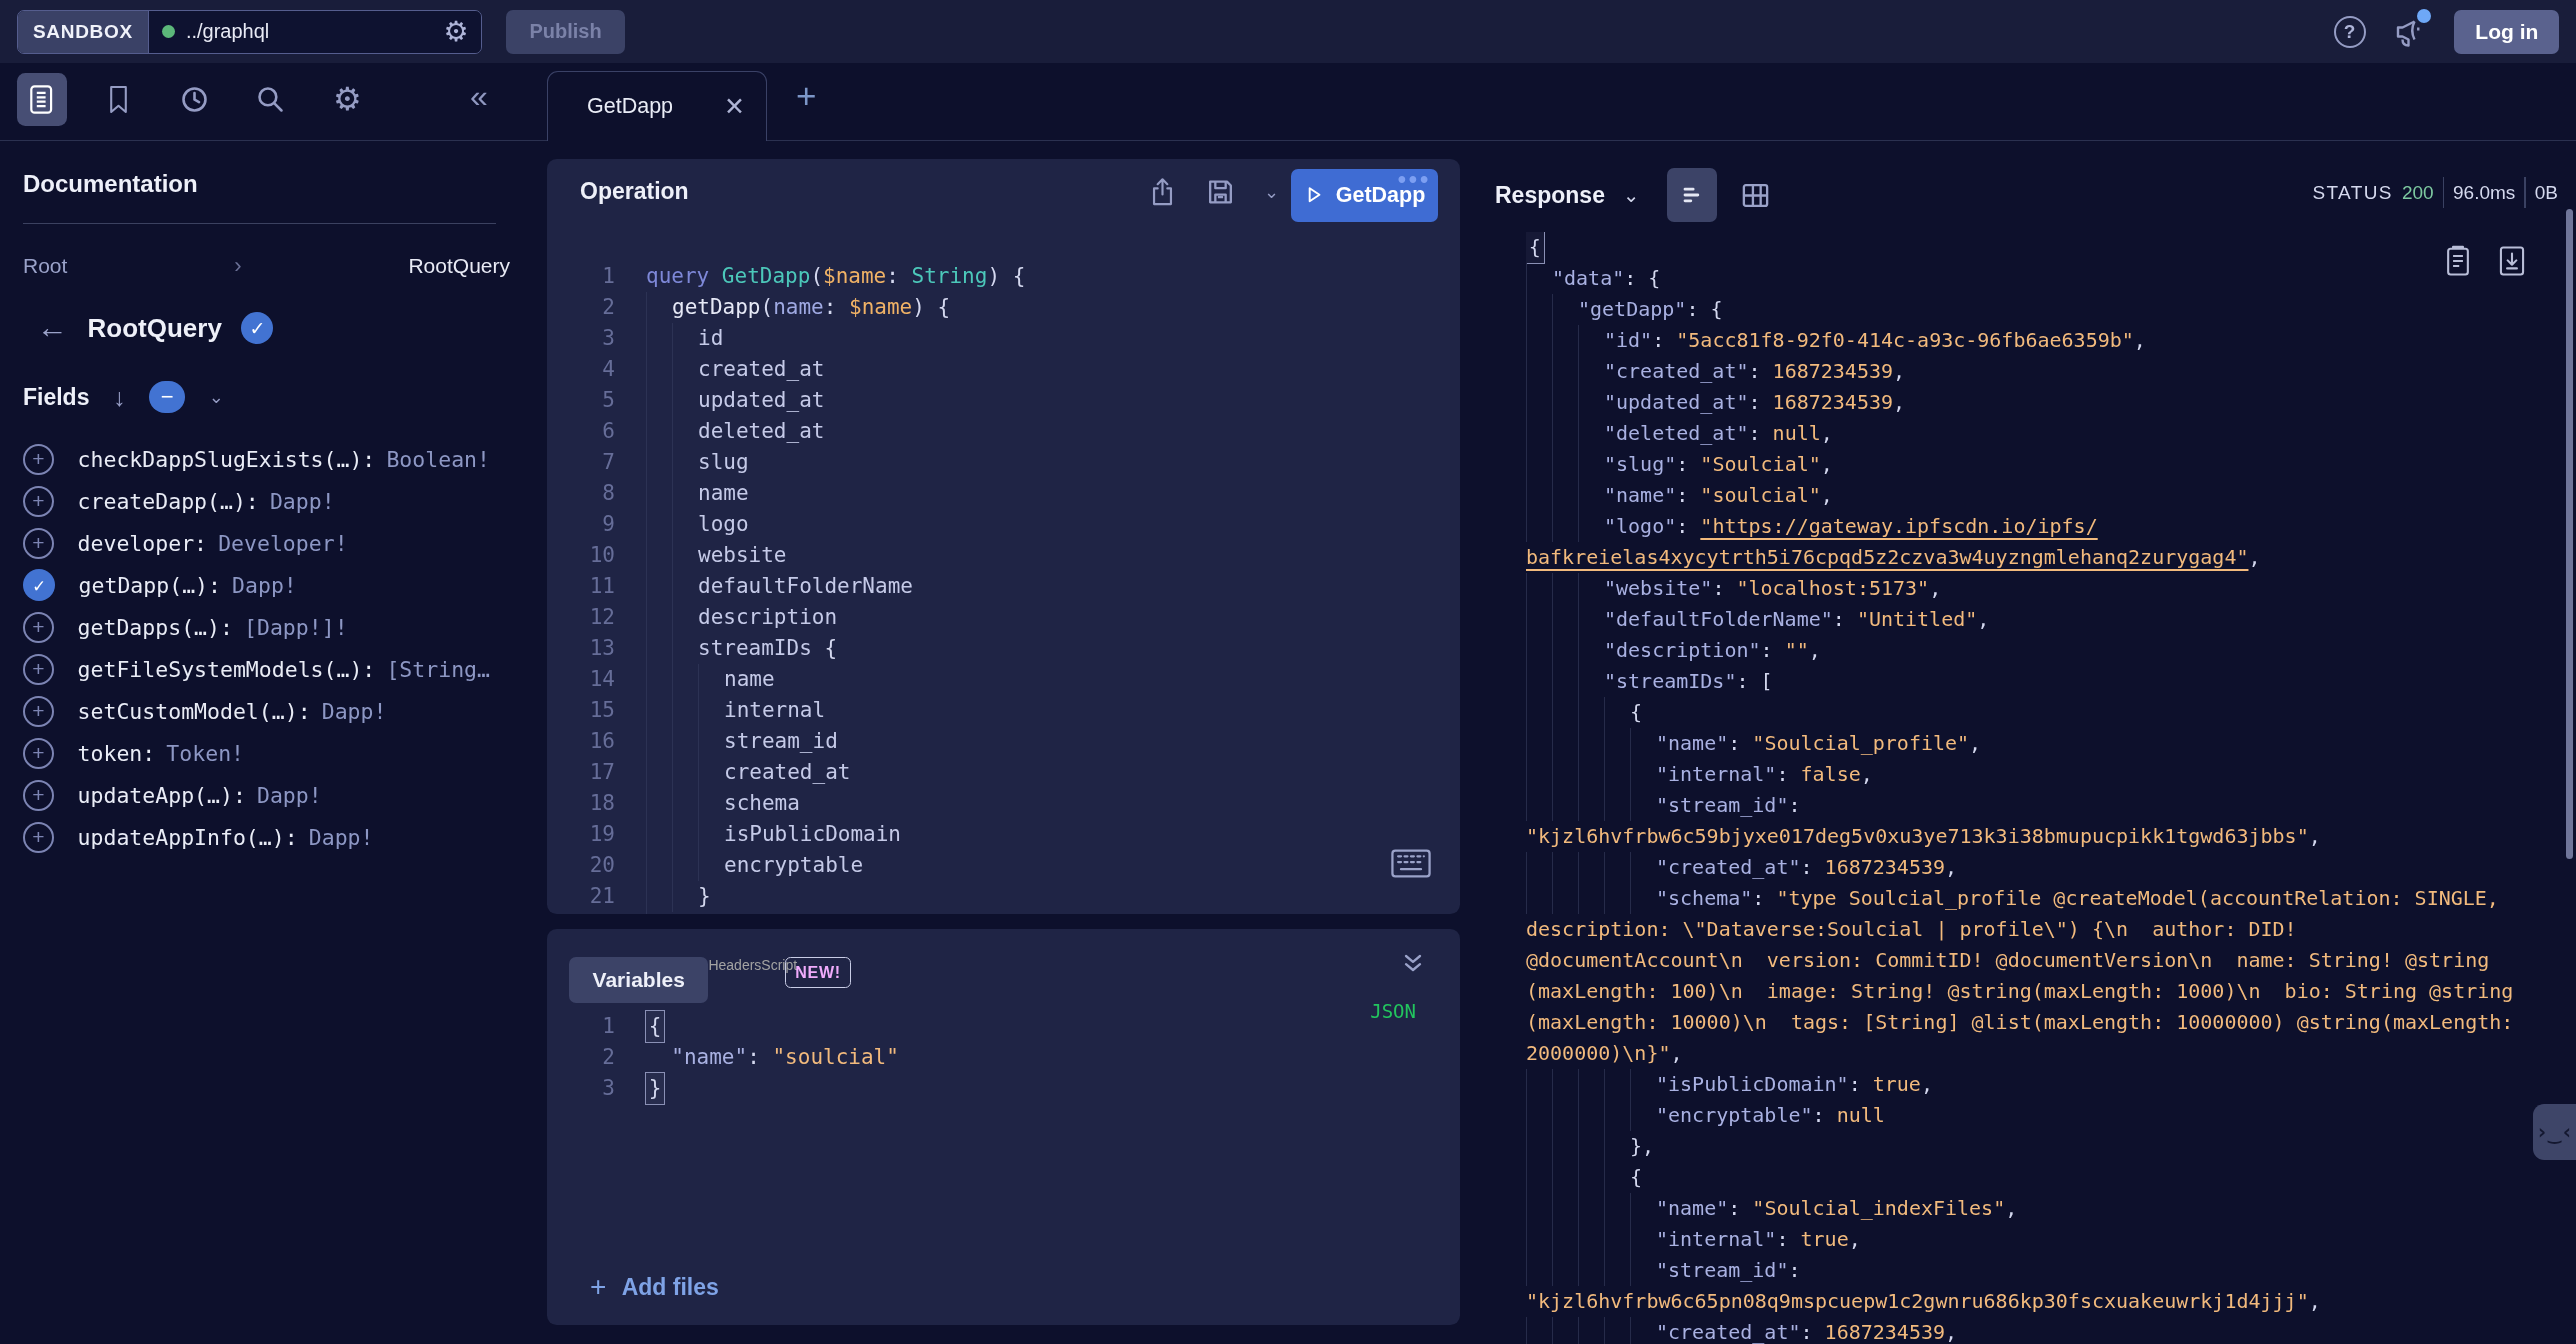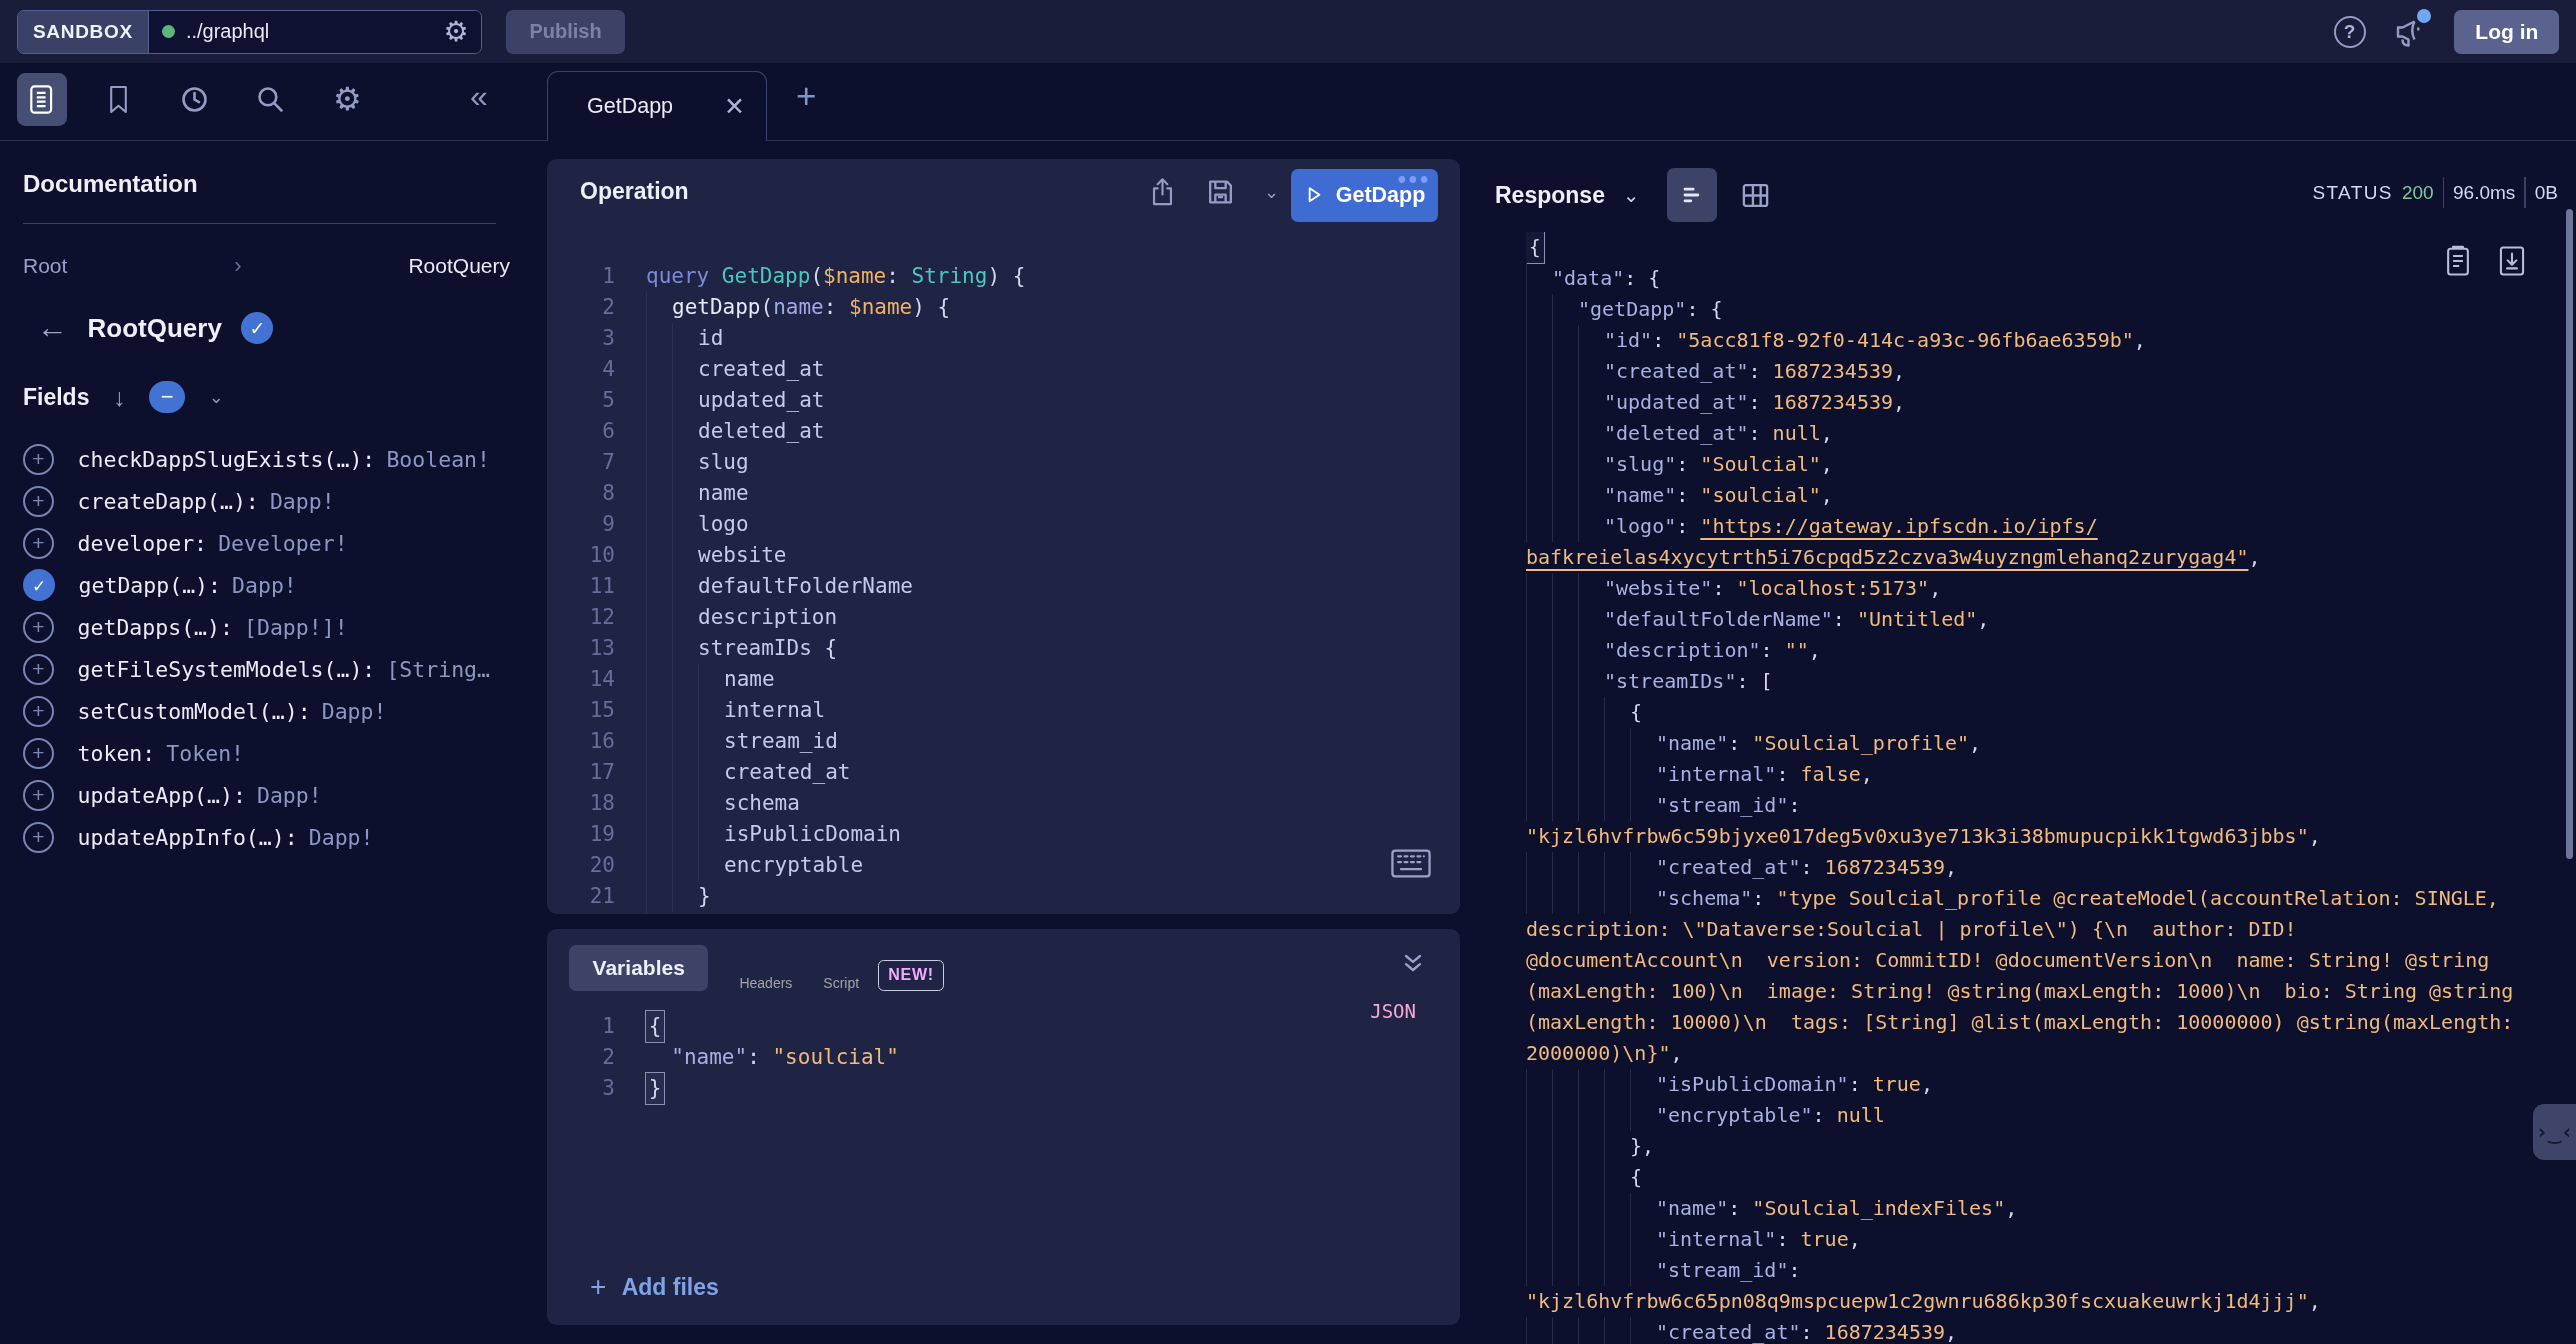--- a/index.html
+++ b/index.html
@@ -62,27 +62,27 @@
   .op-tools { position:absolute; right:181px; top:16.7px; display:flex; align-items:center; gap:28px; color:#959cc4; }
   .run-btn { position:absolute; right:22px; top:9.7px; width:147px; height:53px; background:#3f6cd3; border:none; border-radius:7px; color:#fff; font-size:21.5px; font-weight:bold; display:flex; align-items:center; justify-content:center; gap:12.5px; }
   .editor { position:absolute; left:0; top:102px; right:0; bottom:0; overflow:hidden; }
   .cl { display:flex; height:31px; line-height:31px; white-space:pre; font-family:"DejaVu Sans Mono", monospace; font-size:21px; }
   .ln { flex:0 0 99px; padding-right:31px; text-align:right; color:#666d98; }
   .ig { flex:0 0 26px; border-left:1.4px solid #2c3254; }
   .ellipsis-menu { position:absolute; right:29px; top:7px; color:#7d9ff2; font-size:23.6px; letter-spacing:2.8px; font-weight:bold; }
   .kbd-btn { position:absolute; right:29px; bottom:36px; color:#9aa2c9; }
 
   .var-card { position:absolute; left:547px; top:929px; width:913px; height:396px; background:#1f2445; border-radius:9.7px; overflow:hidden; }
-  .var-tabs { position:absolute; left:22px; top:16px; display:flex; align-items:flex-end; gap:31px; }
+  .var-tabs { position:absolute; left:22px; top:28px; display:flex; align-items:flex-start; }
   .var-tab-active { background:#3c4367; border-radius:7px; height:46px; padding:0 23.6px; display:flex; align-items:center; color:#eef0f9; font-size:21px; font-weight:bold; }
   .var-tab { color:#a3a3a3; font-size:14px; }
   .new-badge { border:1.4px solid #c9cde6; border-radius:5.6px; padding:5.6px 9.7px; font-size:16px; font-weight:bold; color:#f0abfc; margin-left:-12.5px; letter-spacing:0.7px; }
   .collapse-chevrons { position:absolute; right:33px; top:19.5px; color:#9aa2c9; }
   .var-editor { position:absolute; left:0; top:82px; right:0; }
-  .json-label { position:absolute; right:44px; top:71px; font-family:"DejaVu Sans Mono",monospace; font-size:19px; color:#f9a8d4; }
+  .json-label { position:absolute; right:44px; top:71px; font-family:"DejaVu Sans Mono",monospace; font-size:19px; color:#22c55e; }
   .add-files { position:absolute; left:43px; bottom:22px; display:flex; align-items:center; gap:15.3px; color:#7fa3e6; font-size:23px; font-weight:bold; }
   .add-plus { font-size:28px; font-weight:400; }
 
   
   .resp-title-row { position:absolute; left:1495px; top:168px; display:flex; align-items:center; gap:18px; }
   .resp-title { font-size:23px; font-weight:bold; }
   .resp-toggle-active { width:50px; height:54px; background:#3c4367; border-radius:7px; display:flex; align-items:center; justify-content:center; margin-left:9.7px; }
   .resp-toggle { width:42px; height:42px; display:flex; align-items:center; justify-content:center; color:#9aa2c9; }
   .status-row { position:absolute; right:18px; top:162px; height:61px; display:flex; align-items:center; gap:9px; font-size:19px; color:#d5d9ee; }
   .status-label { letter-spacing:1.4px; }

